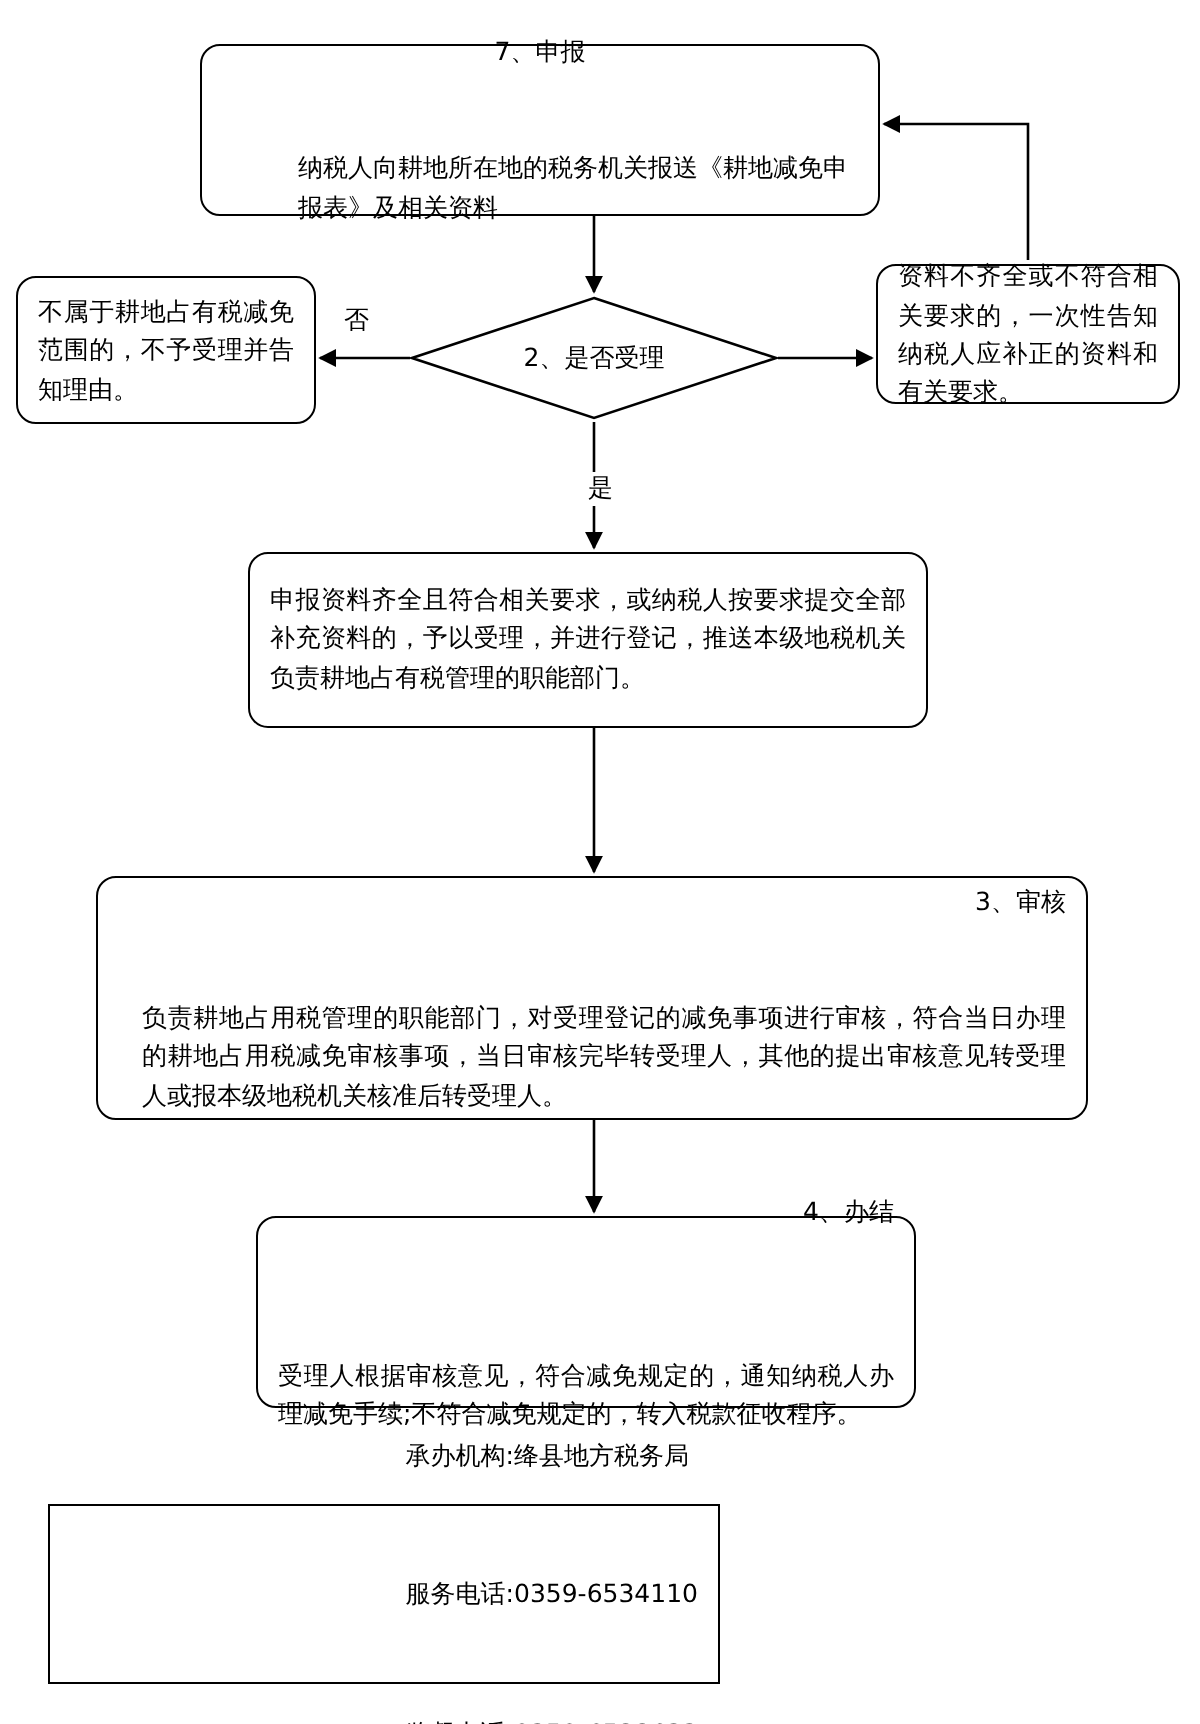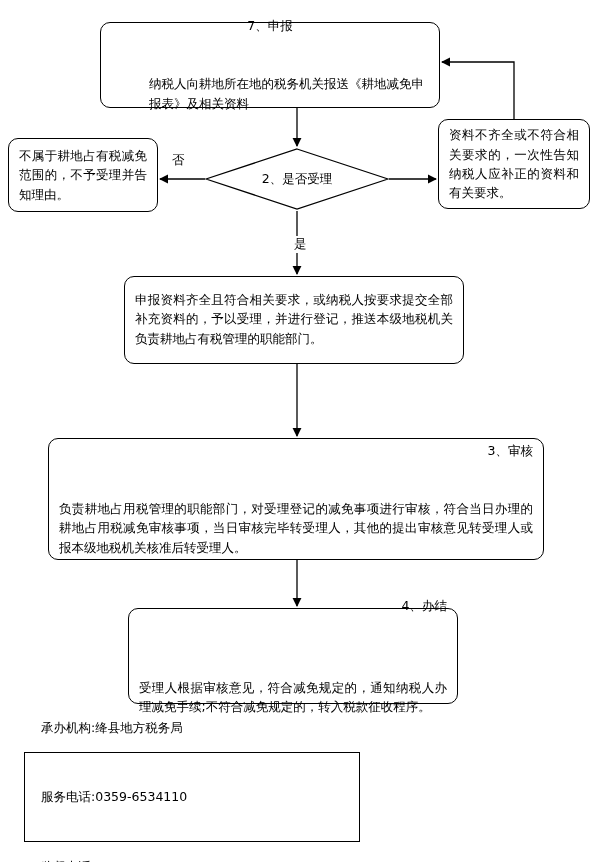--- a/index.html
+++ b/index.html
@@ -46,21 +46,21 @@
   #node-apply {
     left: 100px; top: 22px; width: 340px; height: 86px;
   }
   #node-apply .title { text-align: center; font-size: 12.5px; line-height: 1.55; }
   #node-apply .body { text-align: left; font-size: 12.5px; line-height: 1.6; margin-left: 36px; }
 
   #node-reject {
     left: 8px; top: 138px; width: 150px; height: 74px;
   }
   #node-supplement {
-    left: 438px; top: 119px; width: 152px; height: 90px;
+    left: 438px; top: 132px; width: 152px; height: 70px;
   }
 
   
   #node-decision {
     position: absolute;
     left: 205px; top: 148px;
     width: 184px; height: 62px;
   }
   #node-decision .diamond-svg {
     position: absolute; left: 0; top: 0;
@@ -77,20 +77,21 @@
   }
   #node-review {
     left: 48px; top: 438px; width: 496px; height: 122px;
   }
   #node-finish {
     left: 128px; top: 608px; width: 330px; height: 96px;
   }
   #node-org {
     left: 24px; top: 752px; width: 336px; height: 90px;
     justify-content: center;
+    align-items: flex-end;
   }
   #node-org .txt { text-align: left; padding-left: 16px; line-height: 1.85; }
 
   .edge-label {
     position: absolute;
     font-size: 12.5px;
     background: #ffffff;
     padding: 0 2px;
   }
   #label-no { left: 170px; top: 152px; }
@@ -153,21 +154,21 @@
     <div class="txt">资料不齐全或不符合相关要求的，一次性告知纳税人应补正的资料和有关要求。</div>
   </div>
 
   <div class="node rounded just" id="node-accept">
     <div class="txt">申报资料齐全且符合相关要求，或纳税人按要求提交全部补充资料的，予以受理，并进行登记，推送本级地税机关负责耕地占有税管理的职能部门。</div>
   </div>
 
   <div class="node rounded" id="node-review">
     <div class="txt">
       <div style="text-align:right;">3、审核</div>
-      <div style="text-align:justify;text-align-last:left;">负责耕地占用税管理的职能部门，对受理登记的减免事项进行审核，符合当日办理的耕地占用税减免审核事项，当日审核完毕转受理人，其他的提出审核意见转受理人或报本级地税机关核准后转受理人。</div>
+      <div style="text-align:justify;text-align-last:left;margin-left:12px;">负责耕地占用税管理的职能部门，对受理登记的减免事项进行审核，符合当日办理的耕地占用税减免审核事项，当日审核完毕转受理人，其他的提出审核意见转受理人或报本级地税机关核准后转受理人。</div>
     </div>
   </div>
 
   <div class="node rounded" id="node-finish">
     <div class="txt">
       <div style="text-align:right;">4、办结</div>
       <div style="text-align:justify;text-align-last:left;margin-top:24px;">受理人根据审核意见，符合减免规定的，通知纳税人办理减免手续;不符合减免规定的，转入税款征收程序。</div>
     </div>
   </div>
 

